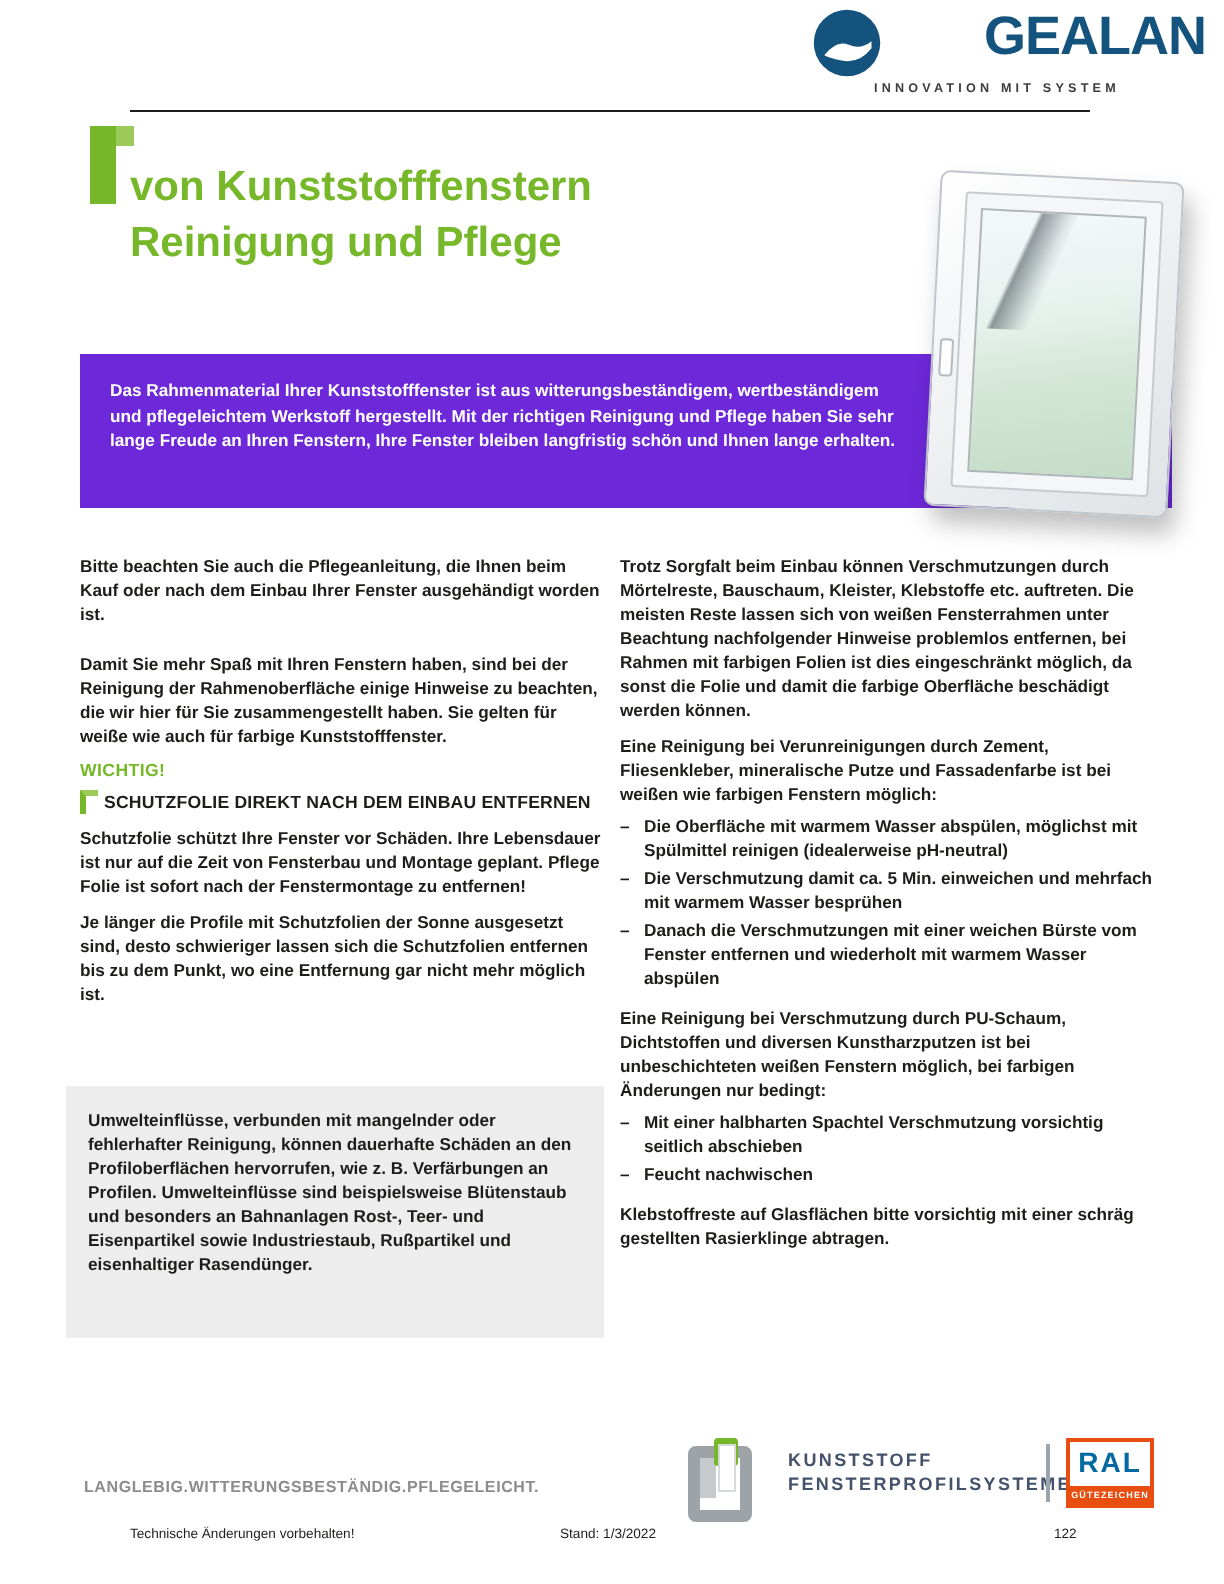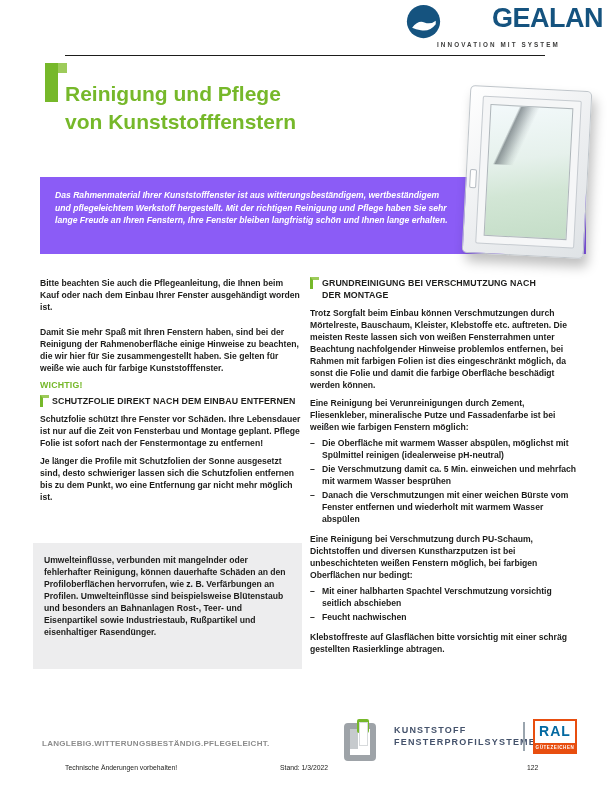--- a/index.html
+++ b/index.html
@@ -13,21 +13,21 @@
   .logo { position:absolute; left:406px; top:2px; display:flex; align-items:flex-start;gap:48px; }
   .logo-circle { width:35px; height:35px; margin-top:2px; }
   .logo-word { margin-left:3px; font-size:27px; font-weight:bold; color:#15537f; letter-spacing:-0.5px; line-height:33px; }
   .logo-tagline { position:absolute; left:437px; top:41px; font-size:6.3px; letter-spacing:2.1px; color:#3c3c3b; font-weight:bold; }
   
   .title-bracket { position:absolute; left:45px; top:63px; width:22px; height:39px; }
   .tb-v { position:absolute; left:0; top:0; width:13px; height:39px; background:#76b82a; }
   .tb-h { position:absolute; left:13px; top:0; width:9px; height:10px; background:#9dcb5a; }
   .page-title { position:absolute; left:65px; top:80px; font-size:21px; line-height:27.5px; font-weight:bold; color:#76b82a; }
   
-  .banner { position:absolute; left:40px; top:177px; width:546px; height:77px; background:#8b5cf6;font-style:italic; }
+  .banner { position:absolute; left:40px; top:177px; width:546px; height:77px; background:#6d28d9; }
   .banner-text { position:absolute; left:15px; top:12px; width:402px; font-size:8.6px; line-height:12.6px; font-weight:bold; color:#ffffff; }
   
   .window-wrap { position:absolute; left:466px; top:88px; width:122px; height:168px; transform:rotate(3deg); }
   .win-frame { position:absolute; inset:0; background:linear-gradient(135deg,#ffffff 0%,#eceef0 55%,#dfe3e6 100%);
     border:1px solid #bfc5ca; border-radius:5px; box-shadow:4px 8px 12px rgba(0,0,0,0.25); }
   .win-sash { position:absolute; left:12px; top:9px; right:9px; bottom:9px; background:#f5f6f7; border:1px solid #c6cbd0; border-radius:2px; }
   .win-glass { position:absolute; inset:7px; border:1px solid #aeb6ba; overflow:hidden;
     background:linear-gradient(170deg,#f3f9fb 0%,#e6f1ec 40%,#d2e6d5 65%,#c4ddc7 100%); }
   .win-glass::after { content:""; position:absolute; left:-10%; top:0; width:130%; height:45%;
     background:linear-gradient(112deg, transparent 28%, rgba(66,76,82,0.55) 30%, rgba(66,76,82,0.12) 40%, transparent 44%); }
@@ -82,22 +82,22 @@
     </span>
     <span class="logo-word">GEALAN</span>
   </div>
   <div class="logo-tagline">INNOVATION MIT SYSTEM</div>
 
   <div class="title-bracket">
     <div class="tb-v"></div>
     <div class="tb-h"></div>
   </div>
   <div class="page-title">
+    <div>von Kunststofffenstern</div>
     <div>Reinigung und Pflege</div>
-    <div>von Kunststofffenstern</div>
   </div>
 
   <div class="banner">
     <div class="banner-text">Das Rahmenmaterial Ihrer Kunststofffenster ist aus witterungsbeständigem, wertbeständigem und pflegeleichtem Werkstoff hergestellt. Mit der richtigen Reinigung und Pflege haben Sie sehr lange Freude an Ihren Fenstern, Ihre Fenster bleiben langfristig schön und Ihnen lange erhalten.</div>
   </div>
 
   <div class="window-wrap">
     <div class="win-frame">
       <div class="win-sash">
         <div class="win-glass"></div>
@@ -115,41 +115,37 @@
       <span class="sh-text">SCHUTZFOLIE DIREKT NACH DEM EINBAU ENTFERNEN</span>
     </div>
     <p class="p">Schutzfolie schützt Ihre Fenster vor Schäden. Ihre Lebensdauer ist nur auf die Zeit von Fensterbau und Montage geplant. Pflege Folie ist sofort nach der Fenstermontage zu entfernen!</p>
     <p class="p">Je länger die Profile mit Schutzfolien der Sonne ausgesetzt sind, desto schwieriger lassen sich die Schutzfolien entfernen bis zu dem Punkt, wo eine Entfernung gar nicht mehr möglich ist.</p>
     <div class="graybox">
       <p class="p">Umwelteinflüsse, verbunden mit mangelnder oder fehlerhafter Reinigung, können dauerhafte Schäden an den Profiloberflächen hervorrufen, wie z. B. Verfärbungen an Profilen. Umwelteinflüsse sind beispielsweise Blütenstaub und besonders an Bahnanlagen Rost-, Teer- und Eisenpartikel sowie Industriestaub, Rußpartikel und eisenhaltiger Rasendünger.</p>
     </div>
   </div>
 
   <div class="col col-right">
-    <div class="sh">
-      <span class="sh-bracket"></span>
-      <span class="sh-text" style="width:225px">GRUNDREINIGUNG BEI VERSCHMUTZUNG NACH DER MONTAGE</span>
-    </div>
     <p class="p">Trotz Sorgfalt beim Einbau können Verschmutzungen durch Mörtelreste, Bauschaum, Kleister, Klebstoffe etc. auftreten. Die meisten Reste lassen sich von weißen Fensterrahmen unter Beachtung nachfolgender Hinweise problemlos entfernen, bei Rahmen mit farbigen Folien ist dies eingeschränkt möglich, da sonst die Folie und damit die farbige Oberfläche beschädigt werden können.</p>
     <p class="p" style="margin-bottom:4px">Eine Reinigung bei Verunreinigungen durch Zement, Fliesenkleber, mineralische Putze und Fassadenfarbe ist bei weißen wie farbigen Fenstern möglich:</p>
     <div class="bullets">
         <div class="bullet">
           <span class="dash">–</span>
           <span class="btext">Die Oberfläche mit warmem Wasser abspülen, möglichst mit Spülmittel reinigen (idealerweise pH-neutral)</span>
         </div>
         <div class="bullet">
           <span class="dash">–</span>
           <span class="btext">Die Verschmutzung damit ca. 5 Min. einweichen und mehrfach mit warmem Wasser besprühen</span>
         </div>
         <div class="bullet">
           <span class="dash">–</span>
           <span class="btext">Danach die Verschmutzungen mit einer weichen Bürste vom Fenster entfernen und wiederholt mit warmem Wasser abspülen</span>
         </div>
       </div>
-    <p class="p" style="margin-bottom:4px">Eine Reinigung bei Verschmutzung durch PU-Schaum, Dichtstoffen und diversen Kunstharzputzen ist bei unbeschichteten weißen Fenstern möglich, bei farbigen Oberflächen nur bedingt:</p>
+    <p class="p" style="margin-bottom:4px">Eine Reinigung bei Verschmutzung durch PU-Schaum, Dichtstoffen und diversen Kunstharzputzen ist bei unbeschichteten weißen Fenstern möglich, bei farbigen Änderungen nur bedingt:</p>
     <div class="bullets">
         <div class="bullet">
           <span class="dash">–</span>
           <span class="btext">Mit einer halbharten Spachtel Verschmutzung vorsichtig seitlich abschieben</span>
         </div>
         <div class="bullet">
           <span class="dash">–</span>
           <span class="btext">Feucht nachwischen</span>
         </div>
       </div>

